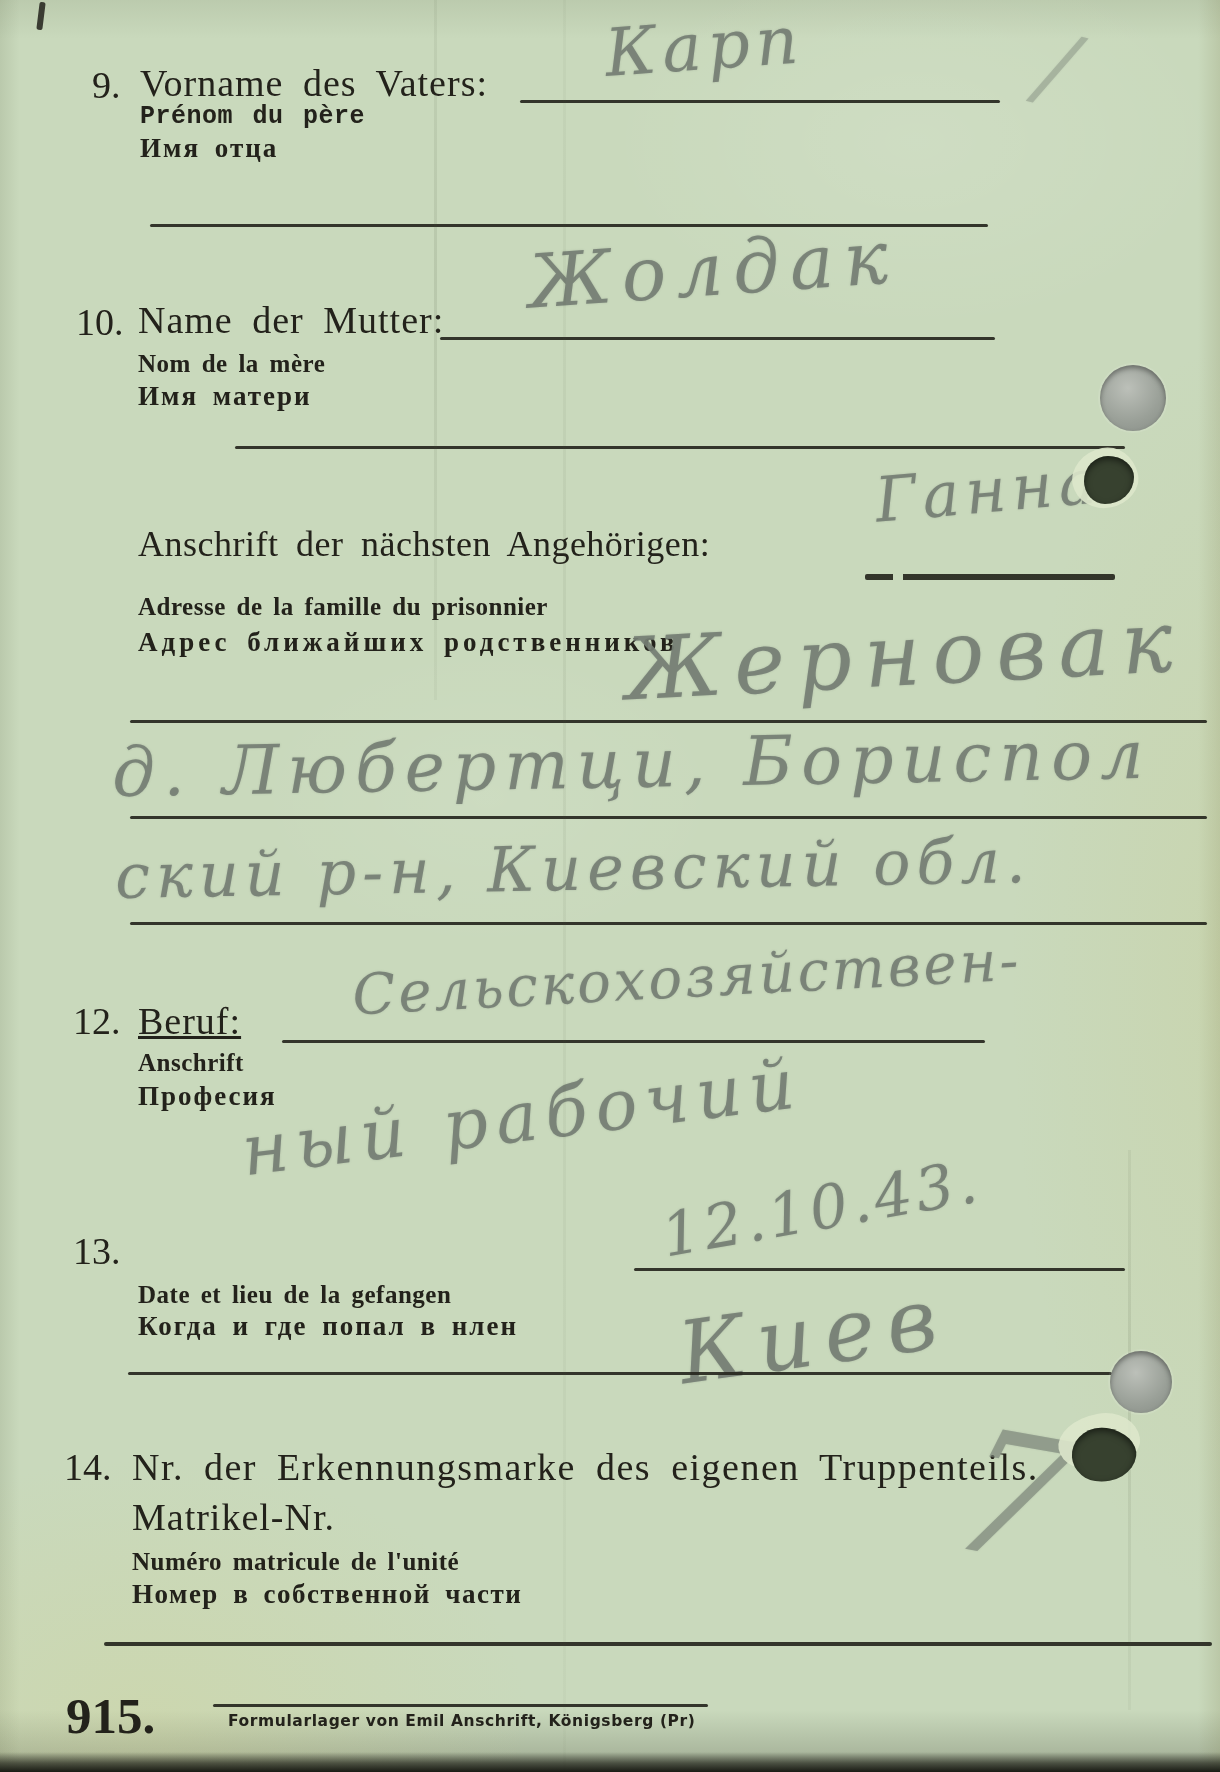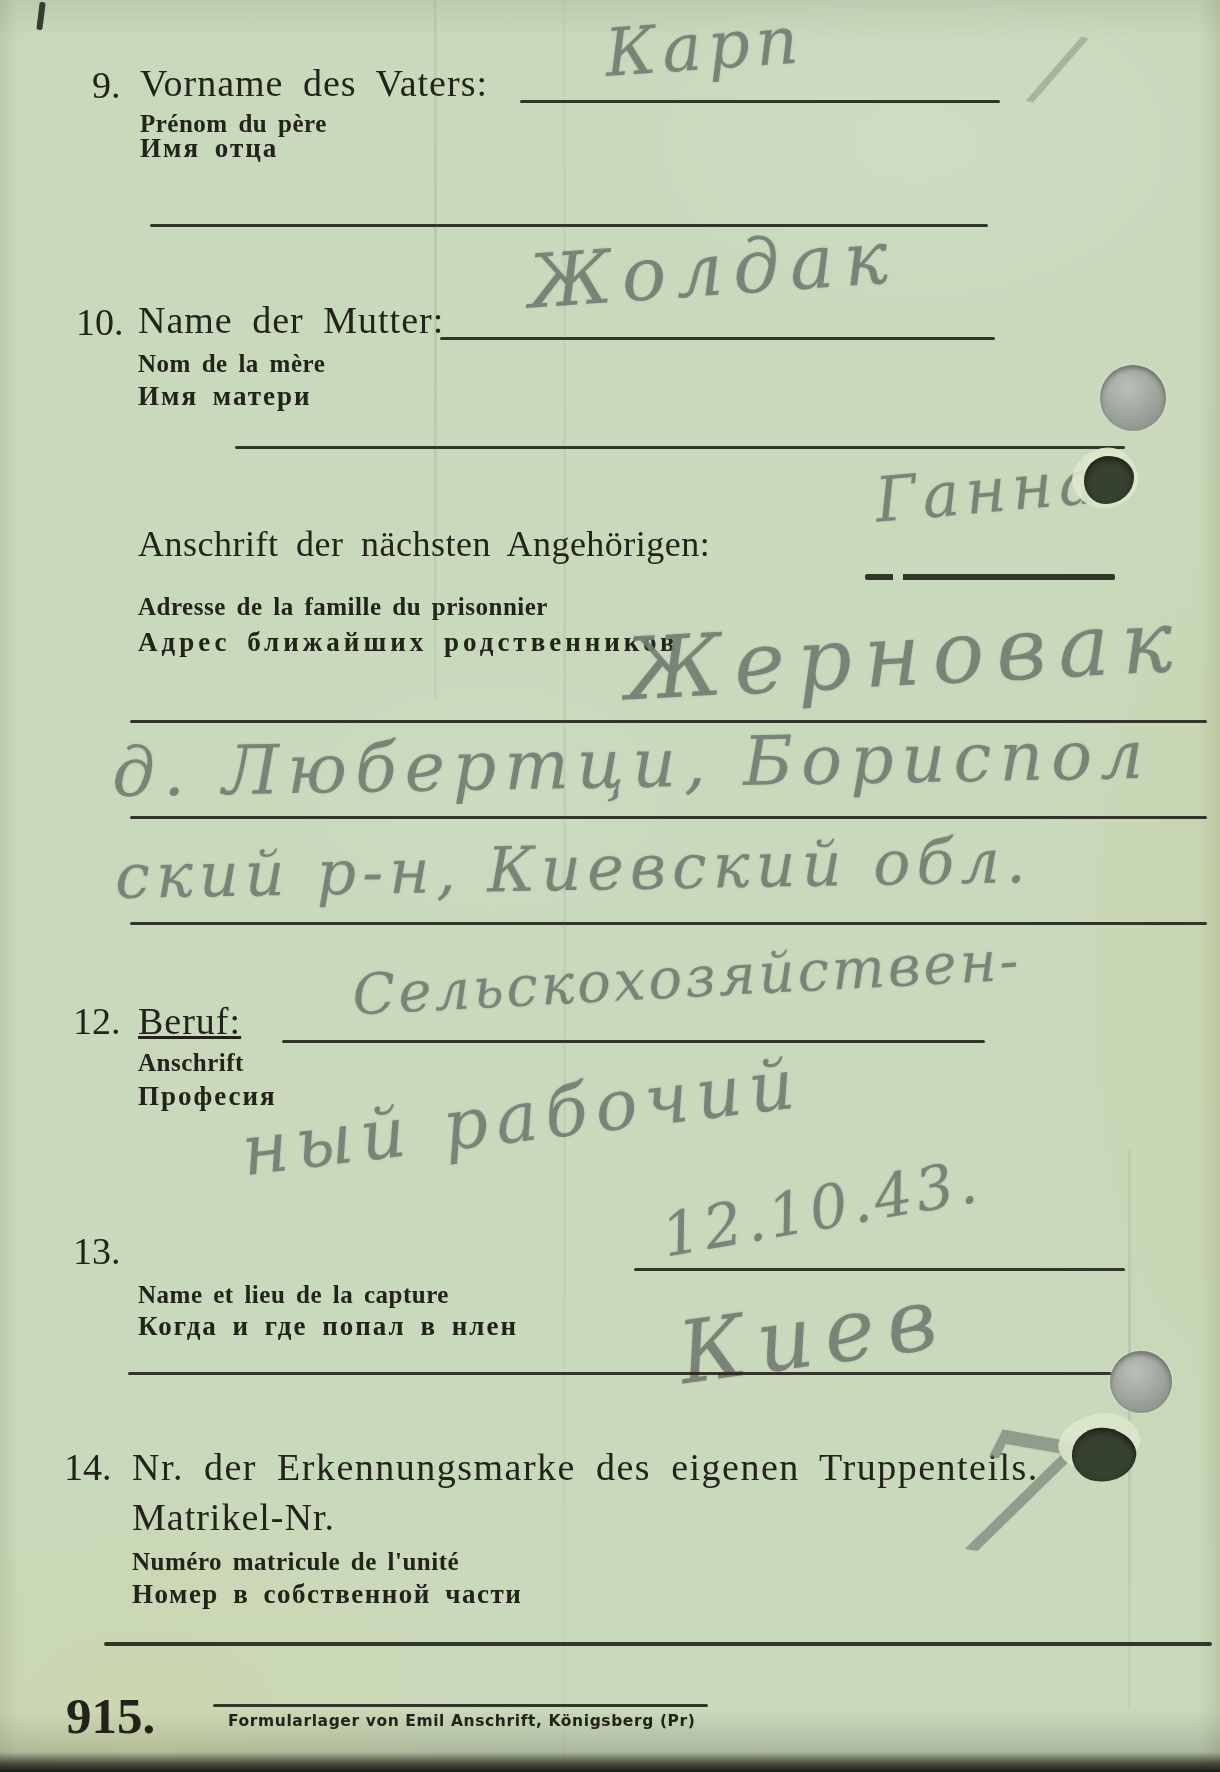--- a/index.html
+++ b/index.html
@@ -63,21 +63,21 @@
   <div class="mark" style="left:38px;top:2px;width:6px;height:28px;transform:rotate(7deg);"></div>
   <div class="hw" style="left:1042px;top:22px;font-size:92px;transform:rotate(14deg);opacity:.45;">/</div>
   <div class="crease" style="left:434px;top:0;height:700px;"></div>
   <div class="crease" style="left:563px;top:0;height:1772px;opacity:.6;"></div>
   <div class="crease" style="left:1128px;top:1150px;height:560px;"></div>
 
   <div class="print num" style="left:92px;top:66px;">9.</div>
   <div class="print lbl" style="left:140px;top:64px;">Vorname des Vaters:</div>
   <div class="rule" style="left:520px;top:100px;width:480px;"></div>
   <div class="hw" style="left:605px;top:14px;font-size:66px;letter-spacing:6px;transform:rotate(-4deg);">Карп</div>
-  <div class="print fr" style="left:140px;top:111px;">Prénom du père</div>
+  <div class="print fr" style="left:140px;top:104px;font-family:Liberation Mono, monospace;">Prénom du père</div>
   <div class="print ru" style="left:140px;top:134px;">Имя отца</div>
   <div class="rule" style="left:150px;top:224px;width:838px;"></div>
 
   <div class="print num" style="left:76px;top:303px;">10.</div>
   <div class="print lbl" style="left:138px;top:301px;">Name der Mutter:</div>
   <div class="rule" style="left:440px;top:337px;width:555px;"></div>
   <div class="hw" style="left:528px;top:232px;font-size:74px;letter-spacing:10px;transform:rotate(-4deg);">Жолдак</div>
   <div class="print fr" style="left:138px;top:351px;">Nom de la mère</div>
   <div class="print ru" style="left:138px;top:382px;">Имя матери</div>
   <div class="rule" style="left:235px;top:446px;width:890px;"></div>
@@ -102,21 +102,21 @@
   <div class="print lbl" style="left:138px;top:1002px;text-decoration:underline;">Beruf:</div>
   <div class="rule" style="left:282px;top:1040px;width:703px;"></div>
   <div class="hw" style="left:352px;top:950px;font-size:56px;letter-spacing:3px;transform:rotate(-3deg);">Сельскохозяйствен-</div>
   <div class="print fr" style="left:138px;top:1050px;">Anschrift</div>
   <div class="print ru" style="left:138px;top:1082px;">Професия</div>
   <div class="hw" style="left:240px;top:1082px;font-size:70px;letter-spacing:8px;transform:rotate(-7deg);">ный рабочий</div>
 
   <div class="print num" style="left:73px;top:1232px;">13.</div>
   <div class="rule" style="left:634px;top:1268px;width:491px;"></div>
   <div class="hw" style="left:660px;top:1178px;font-size:60px;letter-spacing:4px;transform:rotate(-10deg);">12.10.43.</div>
-  <div class="print fr" style="left:138px;top:1282px;">Name et lieu de la capture</div>
+  <div class="print fr" style="left:138px;top:1282px;">Date et lieu de la gefangen</div>
   <div class="print ru" style="left:138px;top:1312px;">Когда и где попал в нлен</div>
   <div class="hw" style="left:678px;top:1292px;font-size:86px;letter-spacing:12px;transform:rotate(-8deg);">Киев</div>
   <div class="rule" style="left:128px;top:1372px;width:984px;"></div>
 
   <div class="hole" style="left:1110px;top:1351px;width:62px;height:62px;"></div>
   <div class="tear-paper" style="left:1058px;top:1414px;width:82px;height:56px;transform:rotate(-10deg);"></div>
   <div class="hole-torn" style="left:1072px;top:1428px;width:64px;height:54px;transform:rotate(8deg);"></div>
 
   <div class="print num" style="left:64px;top:1448px;">14.</div>
   <div class="print lbl" style="left:132px;top:1448px;letter-spacing:1.5px;">Nr. der Erkennungsmarke des eigenen Truppenteils.</div>

